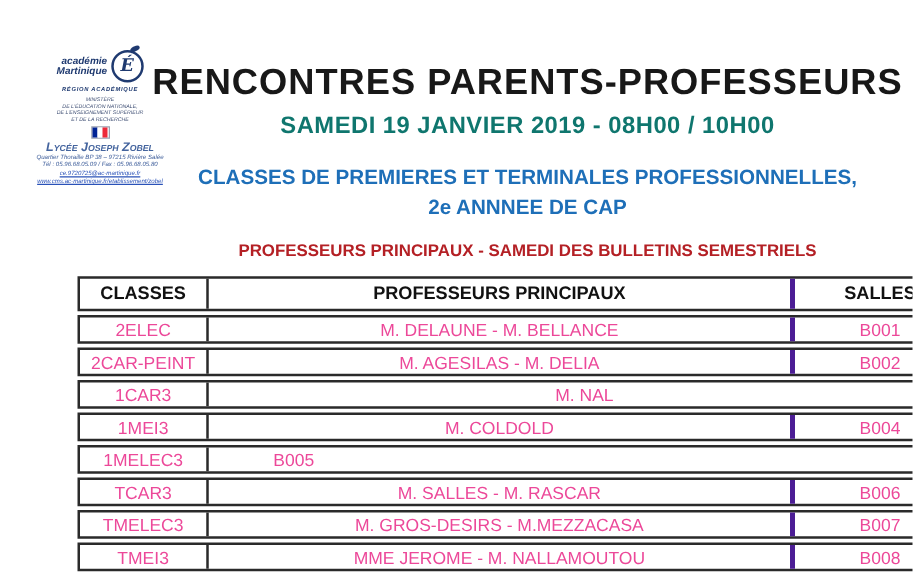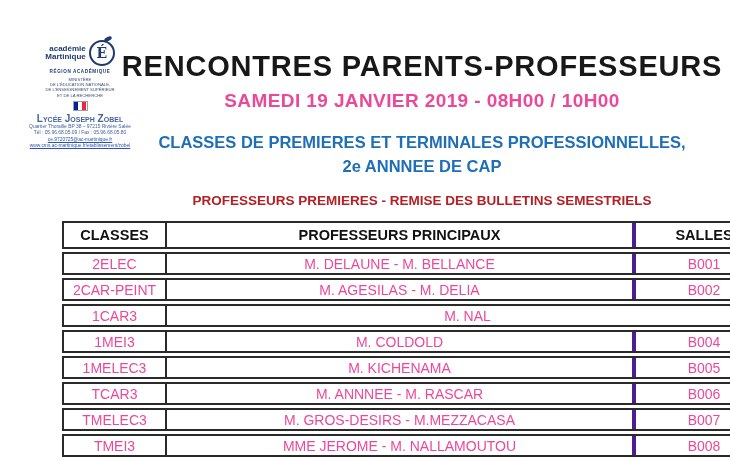--- a/index.html
+++ b/index.html
@@ -1,20 +1,20 @@
 <!DOCTYPE html>
 <html><head>
 <meta charset="utf-8">
 <style>
   html,body{margin:0;padding:0;background:#ffffff;}
   body{width:730px;height:460px;overflow:hidden;position:relative;
        font-family:"Liberation Sans",sans-serif;}
 
   
-  .letterhead{position:absolute;left:24px;top:40px;width:112px;text-align:center;}
+  .letterhead{position:absolute;left:24px;top:40px;width:112px;text-align:center;font-style:italic;}
   .acad-logo{display:flex;align-items:center;justify-content:center;gap:3px;}
   .acad-text{display:flex;flex-direction:column;align-items:flex-end;
              color:#1f3a70;font-weight:bold;font-size:8px;line-height:8px;}
   .acad-e{position:relative;width:22px;height:22px;border:2px solid #1f3a70;
           border-radius:50%;color:#1f3a70;font-family:"DejaVu Serif",serif;
           font-size:14px;font-weight:bold;line-height:22px;text-align:center;}
   .acad-e .leaf{position:absolute;top:-5px;right:1px;width:8px;height:4px;
           background:#1f3a70;border-radius:60% 60% 60% 0;transform:rotate(-25deg);}
   .region{margin-top:3px;font-size:4.6px;letter-spacing:.6px;color:#1f3a70;
           font-weight:bold;white-space:nowrap;}
@@ -27,21 +27,21 @@
   .school{font-variant:small-caps;font-weight:bold;font-size:10px;
           color:#44649e;white-space:nowrap;margin-top:1px;}
   .addr{font-size:4.9px;color:#41609c;line-height:6.4px;white-space:nowrap;}
   .lh-link{display:block;font-size:4.9px;color:#2a52b8;line-height:6.4px;
            text-decoration:underline;white-space:nowrap;cursor:pointer;}
 
   
   .titles{position:absolute;left:118px;top:50px;width:608px;text-align:center;}
   .main-title{margin:0;color:#181818;font-size:29px;font-weight:bold;
               letter-spacing:.8px;white-space:nowrap;}
-  .date-line{margin:7px 0 0 0;color:#ec4899;font-size:19px;font-weight:bold;
+  .date-line{margin:7px 0 0 0;color:#0f766e;font-size:19px;font-weight:bold;
              letter-spacing:.4px;white-space:nowrap;}
   .classes-line{margin:0;color:#1e6fb8;font-size:16.5px;font-weight:bold;
                 line-height:24px;white-space:nowrap;}
   .classes-line.first{margin-top:18px;}
   .subtitle{margin:15px 0 0 0;color:#b42025;font-size:13.5px;font-weight:bold;
             white-space:nowrap;}
 
   
   .rtable{position:absolute;left:18px;top:221px;width:712px;padding-left:44px;}
   .trow{display:flex;box-sizing:border-box;border:2px solid #2a2a2a;
@@ -87,21 +87,21 @@
     <div class="addr">Tél : 05.96.68.05.09 / Fax : 05.96.68.05.80</div>
     <a class="lh-link">ce.9720725@ac-martinique.fr</a>
     <a class="lh-link">www.cms.ac-martinique.fr/etablissement/zobel</a>
   </div>
 
   <div class="titles">
     <h1 class="main-title">RENCONTRES PARENTS-PROFESSEURS</h1>
     <div class="date-line">SAMEDI 19 JANVIER 2019 - 08H00 / 10H00</div>
     <div class="classes-line first">CLASSES DE PREMIERES ET TERMINALES PROFESSIONNELLES,</div>
     <div class="classes-line">2e ANNNEE DE CAP</div>
-    <div class="subtitle">PROFESSEURS PREMIERES - REMISE DES BULLETINS SEMESTRIELS</div>
+    <div class="subtitle">PROFESSEURS PRINCIPAUX - SAMEDI DES BULLETINS SEMESTRIELS</div>
   </div>
 
   <div class="rtable">
     <div class="trow head">
       <div class="cell c1">CLASSES</div>
       <div class="cell c2">PROFESSEURS PRINCIPAUX</div>
       <div class="cell c3">SALLES</div>
     </div>
     <div class="trow">
       <div class="cell c1">2ELEC</div>
@@ -117,26 +117,25 @@
       <div class="cell c1">1CAR3</div>
       <div class="cell c2">M. NAL</div>
     </div>
     <div class="trow">
       <div class="cell c1">1MEI3</div>
       <div class="cell c2">M. COLDOLD</div>
       <div class="cell c3">B004</div>
     </div>
     <div class="trow">
       <div class="cell c1">1MELEC3</div>
-      <div class="cell c2">M. KICHENAMA</div>
       <div class="cell c3">B005</div>
     </div>
     <div class="trow">
       <div class="cell c1">TCAR3</div>
-      <div class="cell c2">M. ANNNEE - M. RASCAR</div>
+      <div class="cell c2">M. SALLES - M. RASCAR</div>
       <div class="cell c3">B006</div>
     </div>
     <div class="trow">
       <div class="cell c1">TMELEC3</div>
       <div class="cell c2">M. GROS-DESIRS - M.MEZZACASA</div>
       <div class="cell c3">B007</div>
     </div>
     <div class="trow">
       <div class="cell c1">TMEI3</div>
       <div class="cell c2">MME JEROME - M. NALLAMOUTOU</div>

